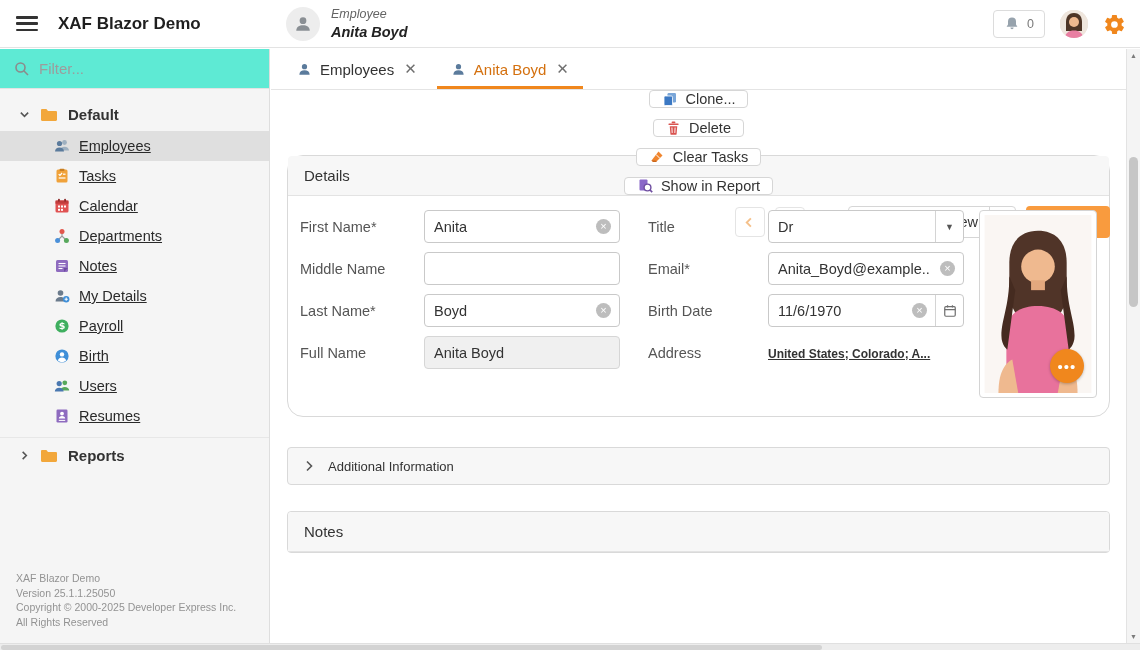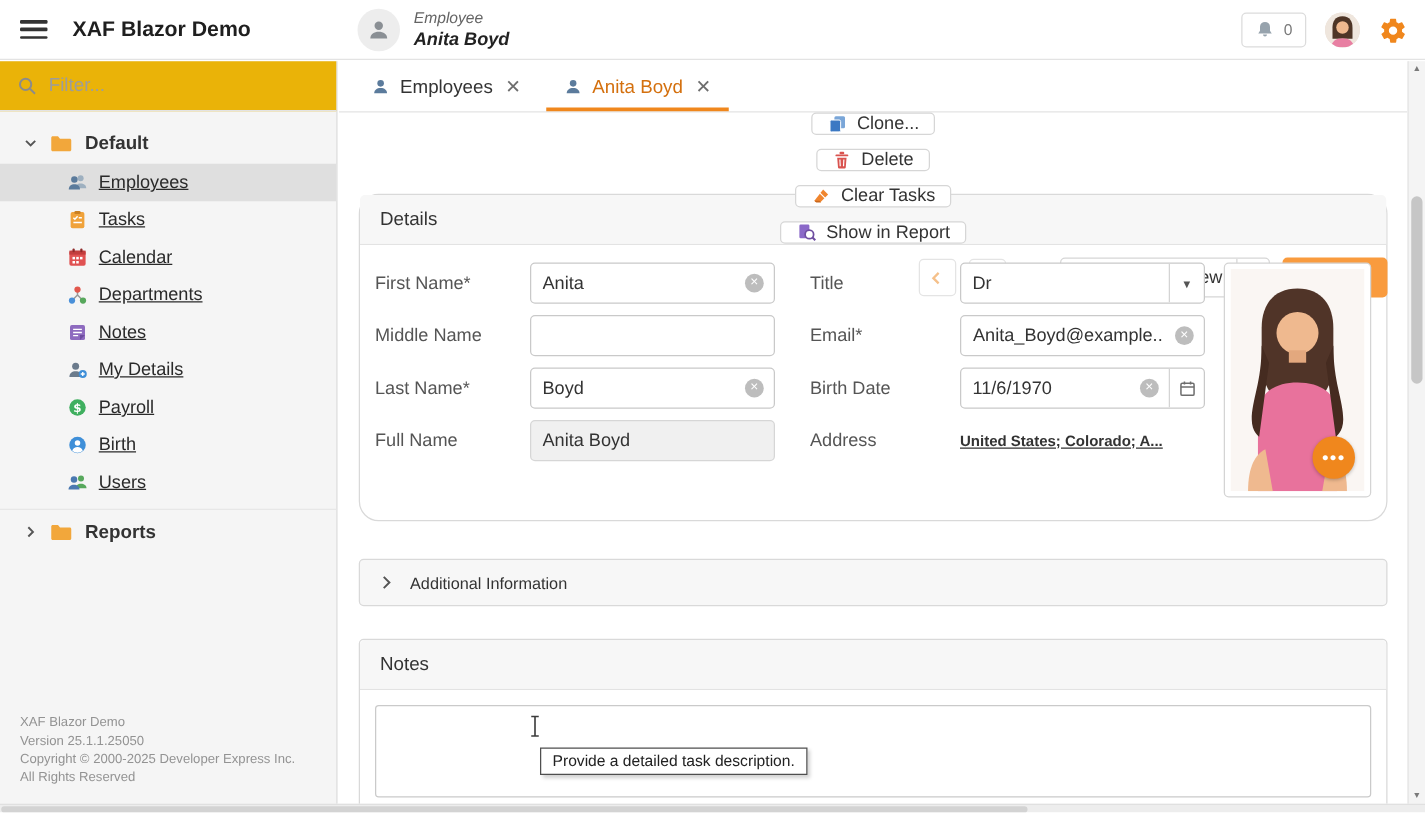--- a/index.html
+++ b/index.html
@@ -17,21 +17,21 @@
   .record-type{font-size:12.5px;color:#646464;}
   .record-name{font-size:14.5px;font-weight:bold;color:#222;}
   .header-right{position:absolute;right:14px;top:0;height:48px;display:flex;align-items:center;gap:15px;}
   .bell-box{display:flex;align-items:center;gap:7px;border:1px solid #dcdcdc;border-radius:4px;padding:5px 10px;background:#fff;cursor:pointer;}
   .bell-count{font-size:12.5px;color:#7a7a7a;}
   .user-avatar{width:28px;height:28px;border-radius:50%;overflow:hidden;background:#e9ded6;cursor:pointer;}
   .gear-btn{cursor:pointer;display:flex;align-items:center;}
 
   
   .sidebar{position:absolute;top:49px;left:0;width:270px;bottom:7px;background:#f5f5f5;border-right:1px solid #dedede;}
-  .filter-row{height:40px;background:#eab308;display:flex;align-items:center;padding:0 14px;gap:9px;border-bottom:1px solid #e3e3e3;}
+  .filter-row{height:40px;background:#5eead4;display:flex;align-items:center;padding:0 14px;gap:9px;border-bottom:1px solid #e3e3e3;}
   .filter-row input{flex:1;border:0;outline:0;background:transparent;font-size:15px;font-family:"Liberation Sans",sans-serif;color:#444;}
   .filter-row input::placeholder{color:#9c9c9c;}
   .tree{padding-top:8px;}
   .group-row{height:34px;display:flex;align-items:center;gap:10px;padding-left:18px;font-size:15px;font-weight:bold;color:#333;cursor:pointer;}
   .group-row .chev{width:12px;display:flex;justify-content:center;}
   .nav-item{height:30px;display:flex;align-items:center;gap:9px;padding-left:54px;cursor:pointer;}
   .nav-item .lbl{font-size:14.5px;color:#2a2a2a;text-decoration:underline;}
   .nav-item.selected{background:#dfdfdf;}
   .group-sep{border-top:1px solid #e7e7e7;margin-top:6px;padding-top:2px;}
   .sidebar-footer{position:absolute;left:16px;bottom:14px;font-size:10.5px;color:#939393;line-height:14.5px;}
@@ -269,20 +269,31 @@
     <div class="nav-item">
       <span class="ico">
         <svg width="16" height="16" viewBox="0 0 16 16">
             <circle cx="10.8" cy="4.8" r="2.4" fill="#57a85c"></circle>
             <path d="M6.4 12.6c0-2.4 2-3.6 4.4-3.6s4.4 1.2 4.4 3.6z" fill="#57a85c"></path>
             <circle cx="5.2" cy="5.6" r="2.6" fill="#4a78b0"></circle>
             <path d="M.8 13.6c0-2.6 2-3.9 4.4-3.9s4.4 1.3 4.4 3.9z" fill="#4a78b0"></path>
           </svg>
       </span>
         <span class="lbl">Users</span>
+    </div>
+    <div class="nav-item">
+      <span class="ico">
+        <svg width="16" height="16" viewBox="0 0 16 16">
+            <rect x="2.5" y="1.5" width="11" height="13" rx="1.2" fill="#8e6bbf"></rect>
+            <circle cx="8" cy="5.6" r="1.9" fill="#fff"></circle>
+            <path d="M4.8 10.6c0-1.7 1.4-2.6 3.2-2.6s3.2.9 3.2 2.6z" fill="#fff"></path>
+            <line x1="4.8" y1="12.4" x2="11.2" y2="12.4" stroke="#fff" stroke-width="1"></line>
+          </svg>
+      </span>
+        <span class="lbl">Resumes</span>
     </div>
 
     <div class="group-row group-sep">
       <span class="chev ico">
         <svg width="11" height="11" viewBox="0 0 12 12">
             <path d="M4 2l4 4-4 4" fill="none" stroke="#555" stroke-width="1.7"></path>
           </svg>
       </span>
       <span class="ico">
         <svg width="18" height="15" viewBox="0 0 18 15">
@@ -504,30 +515,20 @@
           <path d="M4 1.5l4.5 4.5L4 10.5" fill="none" stroke="#555" stroke-width="1.6"></path>
         </svg>
     </span>
     <span>Additional Information</span>
   </div>
 
   <div class="panel notes-panel">
     <div class="panel-header">
       <span>Notes</span>
     </div>
-    <div class="notes-body">
-      <div class="notes-textarea">
-        <span class="ibeam">
-          <svg width="10" height="18" viewBox="0 0 10 18">
-              <path d="M2 1.2h6M5 1.2v15.6M2 16.8h6" stroke="#3c3c3c" stroke-width="1.3" fill="none"></path>
-            </svg>
-        </span>
-        <div class="note-tooltip">Provide a detailed task description.</div>
-      </div>
-    </div>
   </div>
 </div>
 
 <div class="vscroll">
   <div class="arrow up">▲</div>
   <div class="vthumb"></div>
   <div class="arrow down">▼</div>
 </div>
 <div class="hscroll">
   <div class="hthumb"></div>

